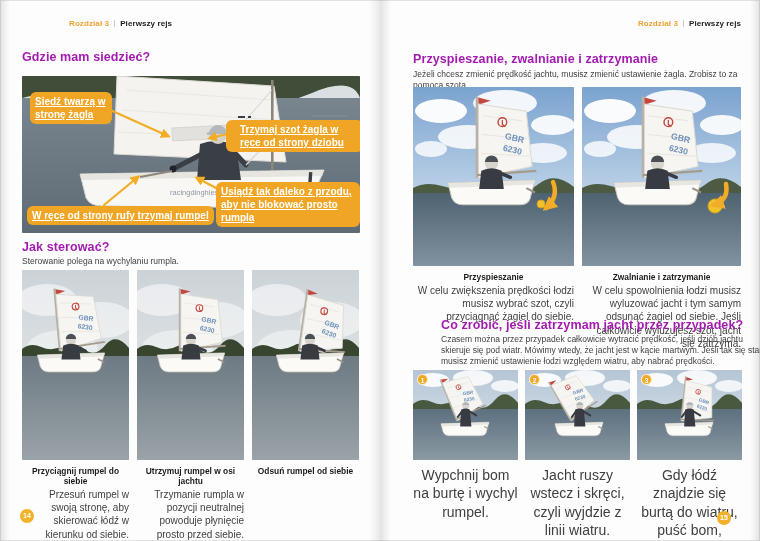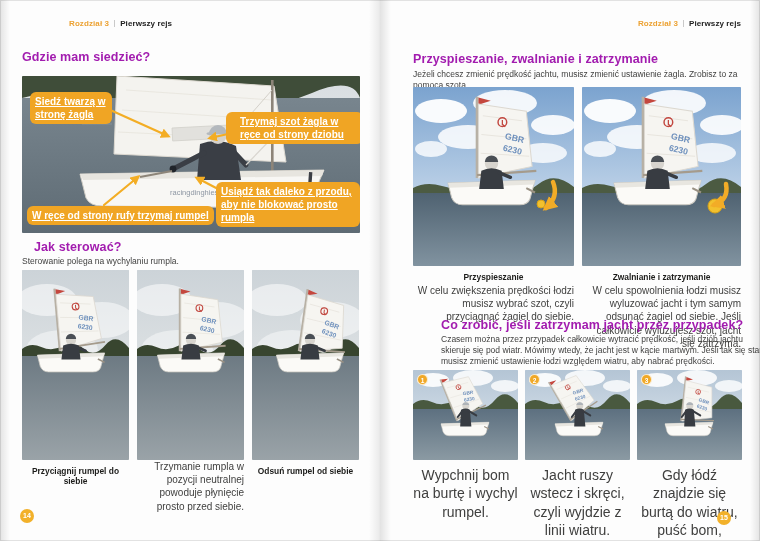--- a/index.html
+++ b/index.html
@@ -19,21 +19,21 @@
   .hdr-left{left:22px;}
   .hdr-right{right:19px;text-align:right;}
   h1.sec{position:absolute;margin:0;font-size:12.5px;color:#a21caf;letter-spacing:.1px;}
   .intro{position:absolute;font-size:8.5px;color:#3f3f3e;line-height:1.32;margin:0;}
   .photo{position:relative;overflow:hidden;background:#cfd4d8;border-radius:1px;}
   .photo svg{display:block;position:absolute;inset:0;width:100%;height:100%;}
   .main-photo{position:absolute;left:22px;top:76px;width:338px;height:157px;}
   .callout{position:absolute;z-index:3;background:#f0a524;color:#fff;font-weight:bold;
     font-size:10px;line-height:1.3;padding:3px 5px;border-radius:6px;text-decoration:underline;}
   .co1{left:8px;top:16px;width:72px;}
-  .co2{left:204px;top:36px;width:118px;padding-left:14px;}
+  .co2{left:204px;top:44px;width:118px;padding-left:14px;}
   .co3{left:194px;top:106px;width:134px;}
   .co4{left:5px;top:130px;white-space:nowrap;}
   .row{position:absolute;display:flex;}
   .rowL{left:22px;top:270px;width:338px;gap:8px;}
   .stepL{width:107px;}
   .stepL .photo{width:107px;height:190px;}
   .cap-t{font-size:8.4px;font-weight:bold;color:#1c1c1a;text-align:center;margin:6px 0 2px;}
   .cap-x{font-size:10px;color:#3f3f3e;text-align:right;line-height:1.32;margin:0;}
   .rowR{left:413px;top:87px;width:330px;gap:8px;}
   .figR1{width:161px;}
@@ -112,21 +112,21 @@
         <path d="M206,58 L188,62" fill="none" stroke="#f3ad24" stroke-width="2.2" stroke-linecap="round" marker-end="url(#ahM)"></path>
         <path d="M198,114 L175,102" fill="none" stroke="#f3ad24" stroke-width="2.2" stroke-linecap="round" marker-end="url(#ahM)"></path>
         <path d="M82,129 L116,101" fill="none" stroke="#f3ad24" stroke-width="2.2" stroke-linecap="round" marker-end="url(#ahM)"></path>
       </svg>
     <div class="callout co1">Siedź twarzą w stronę żagla</div>
     <div class="callout co2">Trzymaj szot żagla w ręce od strony dziobu</div>
     <div class="callout co3">Usiądź tak daleko z przodu, aby nie blokować prosto rumpla</div>
     <div class="callout co4">W ręce od strony rufy trzymaj rumpel</div>
   </div>
 
-  <h1 class="sec" style="left:34px;top:240px;text-align:center;">Jak sterować?</h1>
+  <h1 class="sec" style="left:22px;top:240px;text-align:center;">Jak sterować?</h1>
   <p class="intro" style="left:22px;top:256px;width:330px;">Sterowanie polega na wychylaniu rumpla.</p>
 
   <div class="row rowL">
     <div class="stepL">
       <div class="photo">
           <svg id="pL1" viewBox="0 0 107 190">
             <defs>
               <linearGradient id="skyL1" x1="0" y1="0" x2="0" y2="1">
                 <stop offset="0" stop-color="#ccd3d8"></stop>
                 <stop offset="1" stop-color="#edefee"></stop>
@@ -161,20 +161,21 @@
               <path d="M20,63.5 L80,61.5 L79.2,64.5 L21.2,66.8 Z" fill="#e8e6e0"></path>
               <path d="M74,67 L80,70" stroke="#9a9184" stroke-width="1.4"></path>
               <circle cx="50" cy="50" r="4.6" fill="#d7d4ce"></circle>
               <path d="M45.4,49 a4.6,4.6 0 0 1 9.2,0 Z" fill="#4a4f55"></path>
               <path d="M43,55 Q50,51.5 57,55 L58.5,67.5 L41.5,67.5 Z" fill="#383c42"></path>
               <path d="M55.5,56.5 L63,59.5" stroke="#383c42" stroke-width="2.4" stroke-linecap="round"></path>
             </g>
           </svg>
         </div>
       <div class="cap-t">Przyciągnij rumpel do siebie</div>
+      <p class="cap-x">Przesuń rumpel w swoją stronę, aby skierować łódź w kierunku od siebie.</p>
     </div>
     <div class="stepL">
       <div class="photo">
           <svg id="pL2" viewBox="0 0 107 190">
             <defs>
               <linearGradient id="skyL2" x1="0" y1="0" x2="0" y2="1">
                 <stop offset="0" stop-color="#ccd3d8"></stop>
                 <stop offset="1" stop-color="#edefee"></stop>
               </linearGradient>
               <linearGradient id="watL2" x1="0" y1="0" x2="0" y2="1">
@@ -206,20 +207,21 @@
               <path d="M20,63.5 L80,61.5 L76.5,74.5 Q75,78.5 69.5,78.5 L30,78.5 Q24.5,78.5 22.5,73.5 Z" fill="#fbfaf7" stroke="#ccc9c1" stroke-width="0.7"></path>
               <path d="M20,63.5 L80,61.5 L79.2,64.5 L21.2,66.8 Z" fill="#e8e6e0"></path>
               <path d="M74,67 L80,70" stroke="#9a9184" stroke-width="1.4"></path>
               <circle cx="50" cy="50" r="4.6" fill="#d7d4ce"></circle>
               <path d="M45.4,49 a4.6,4.6 0 0 1 9.2,0 Z" fill="#4a4f55"></path>
               <path d="M43,55 Q50,51.5 57,55 L58.5,67.5 L41.5,67.5 Z" fill="#383c42"></path>
               <path d="M55.5,56.5 L63,59.5" stroke="#383c42" stroke-width="2.4" stroke-linecap="round"></path>
             </g>
           </svg>
         </div>
+      <div class="cap-t">Utrzymuj rumpel w osi jachtu</div>
       <p class="cap-x">Trzymanie rumpla w pozycji neutralnej powoduje płynięcie prosto przed siebie.</p>
     </div>
     <div class="stepL">
       <div class="photo">
           <svg id="pL3" viewBox="0 0 107 190">
             <defs>
               <linearGradient id="skyL3" x1="0" y1="0" x2="0" y2="1">
                 <stop offset="0" stop-color="#ccd3d8"></stop>
                 <stop offset="1" stop-color="#edefee"></stop>
               </linearGradient>

